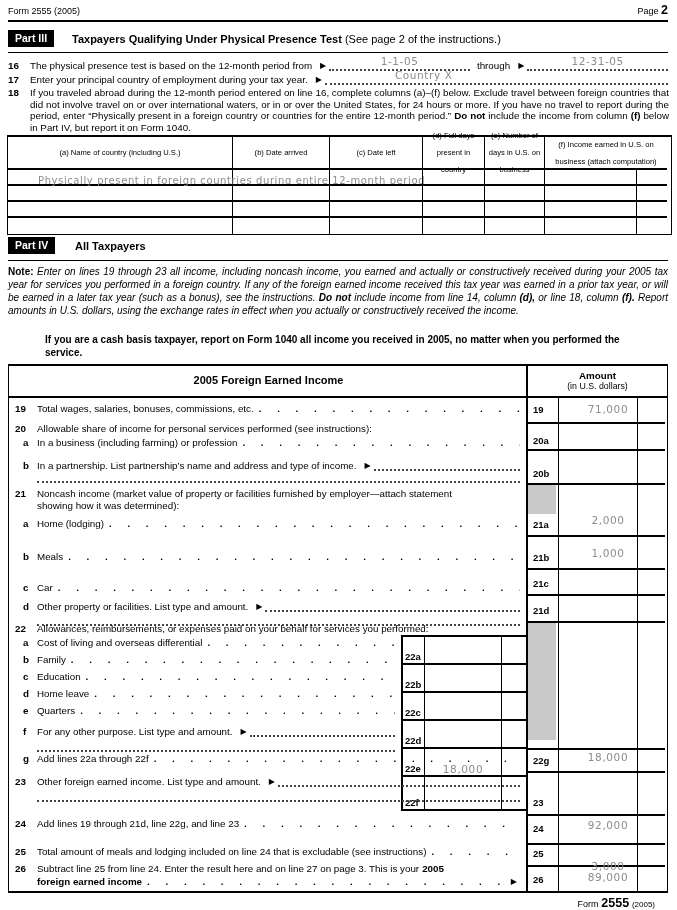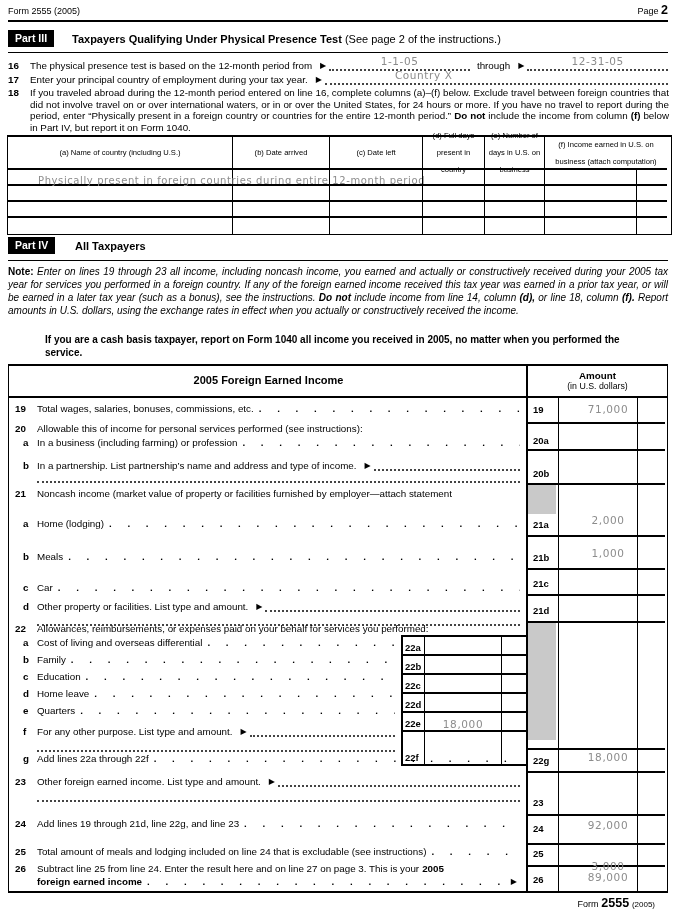--- a/index.html
+++ b/index.html
@@ -43,21 +43,21 @@
   .gray{position:absolute;left:521px;width:28px;background:#c9c9c9;}
   .numlab{position:absolute;left:521px;width:25px;padding-left:3px;font-weight:bold;font-size:9.5px;}
   .amtval{position:absolute;left:551px;width:96px;text-align:center;}
   .subtab{position:absolute;left:392px;top:269px;width:127px;display:grid;
           grid-template-columns:22px 77px 26px;border:2px solid #000;box-sizing:border-box;}
   .sc{border-right:1px solid #000;border-bottom:2px solid #000;box-sizing:border-box;
       font-size:9.5px;display:flex;align-items:flex-end;padding:0 0 1px 2px;}
   .sc.r{border-right:none;}
   .sc.bot{border-bottom:none;}
   .sc.amt{justify-content:center;padding:0;}
-  .h17{height:19px;} .h34{height:32px;}
+  .h17{height:28px;} .h34{height:32px;}
   .small{font-size:9px;}
 </style>
 </head>
 <body>
 
 <div class="page">
 
   <div class="abs small" style="left:8px;top:6px;">Form 2555 (2005)</div>
   <div class="abs" style="right:9px;top:3px;font-size:9px;">
     <span>Page</span>
@@ -205,39 +205,42 @@
     <div class="amtval" style="top:494px;"><span class="hw">3,000</span></div>
     <div class="amtval" style="top:505px;"><span class="hw">89,000</span></div>
 
     <div class="row" style="left:6px;top:37px;width:505px;">
       <span class="ln lnw">19</span>
       <span class="lblgap">Total wages, salaries, bonuses, commissions, etc.</span>
         <span class="dots"></span>
     </div>
     <div class="row" style="left:6px;top:57px;width:505px;">
       <span class="ln lnw">20</span>
-      <span class="lblgap">Allowable this of income for personal services performed (see instructions):</span>
+      <span class="lblgap">Allowable share of income for personal services performed (see instructions):</span>
     </div>
     <div class="row" style="left:14px;top:71px;width:497px;">
       <span class="ln" style="width:14px;">a</span>
       <span class="lblgap">In a business (including farming) or profession</span>
         <span class="dots"></span>
     </div>
     <div class="row" style="left:14px;top:90px;width:497px;">
       <span class="ln" style="width:14px;">b</span>
       <span class="lblgap">In a partnership. List partnership’s name and address and type of income.</span>
       <span class="arr"></span>
       <span class="blank"></span>
     </div>
     <div class="row" style="left:28px;top:102px;width:483px;">
       <span class="blank"></span>
     </div>
     <div class="row" style="left:6px;top:122px;width:505px;">
       <span class="ln lnw">21</span>
       <span>Noncash income (market value of property or facilities furnished by employer—attach statement</span>
+    </div>
+    <div class="row" style="left:28px;top:134px;width:483px;">
+      <span>showing how it was determined):</span>
     </div>
     <div class="row" style="left:14px;top:152px;width:497px;">
       <span class="ln" style="width:14px;">a</span>
       <span class="lblgap">Home (lodging)</span>
         <span class="dots"></span>
     </div>
     <div class="row" style="left:14px;top:185px;width:497px;">
       <span class="ln" style="width:14px;">b</span>
       <span class="lblgap">Meals</span>
         <span class="dots"></span>

